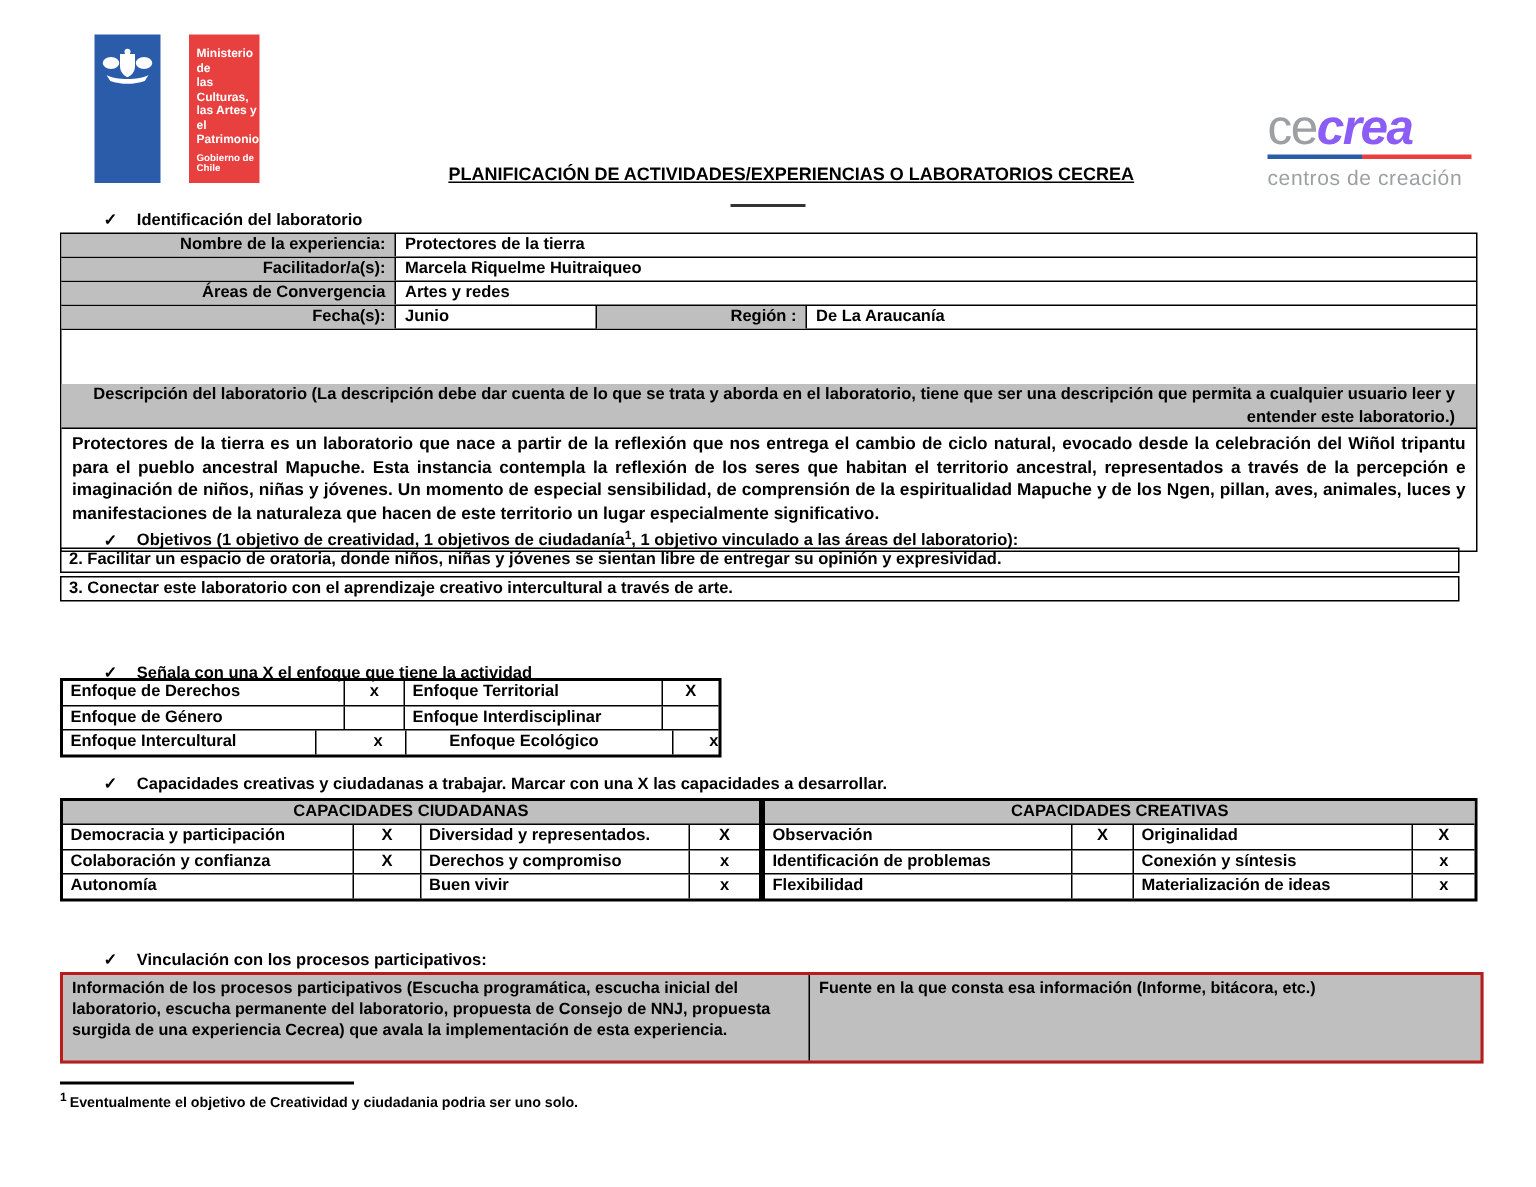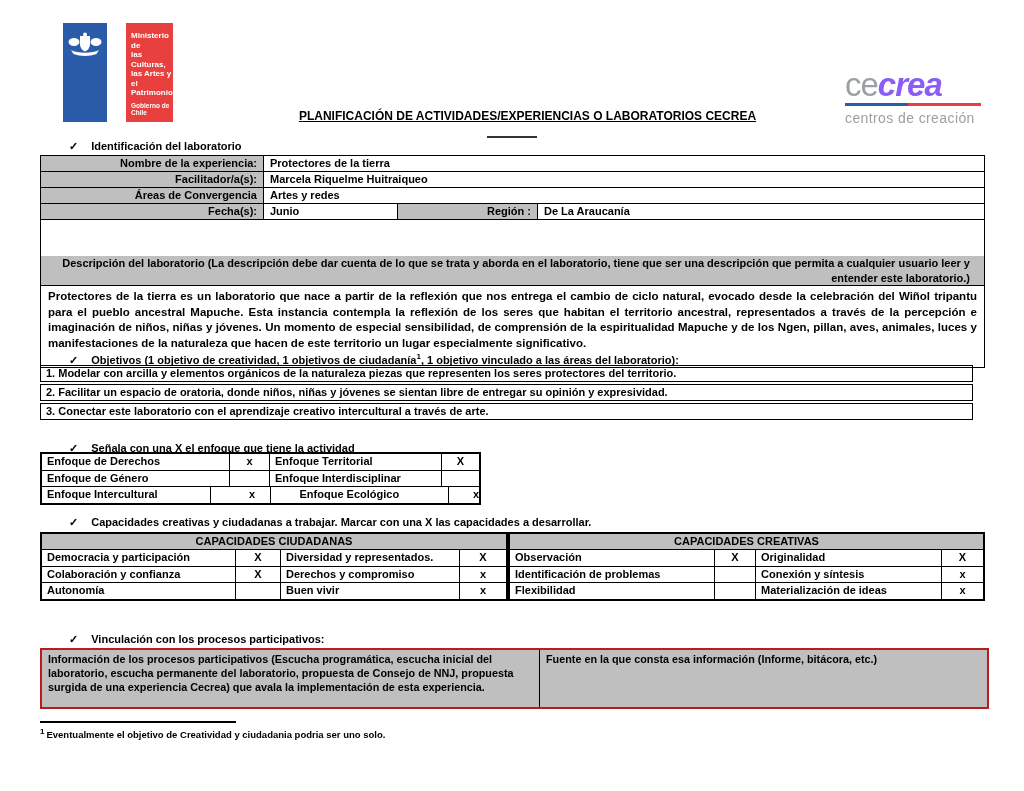--- a/index.html
+++ b/index.html
@@ -154,21 +154,20 @@
     </div>
     <div class="t1-desc-header">Descripción del laboratorio (La descripción debe dar cuenta de lo que se trata y aborda en el laboratorio, tiene que ser una descripción que permita a cualquier usuario leer y entender este laboratorio.)</div>
     <div class="t1-desc-body">Protectores de la tierra es un laboratorio que nace a partir de la reflexión que nos entrega el cambio de ciclo natural, evocado desde la celebración del Wiñol tripantu para el pueblo ancestral Mapuche. Esta instancia contempla la reflexión de los seres que habitan el territorio ancestral, representados a través de la percepción e imaginación de niños, niñas y jóvenes. Un momento de especial sensibilidad, de comprensión de la espiritualidad Mapuche y de los Ngen, pillan, aves, animales, luces y manifestaciones de la naturaleza que hacen de este territorio un lugar especialmente significativo.</div>
   </div>
 
   <div class="sec-heading" style="top:352px;">
     <span class="check">✓</span><span>Objetivos (1 objetivo de creatividad, 1 objetivos de ciudadanía</span><sup>1</sup><span>, 1 objetivo vinculado a las áreas del laboratorio):</span>
   </div>
 
   <div class="obj-rows">
-    <div class="obj-row">1. Modelar con arcilla y elementos orgánicos de la naturaleza piezas que representen los seres protectores del territorio.</div>
     <div class="obj-row">2. Facilitar un espacio de oratoria, donde niños, niñas y jóvenes se sientan libre de entregar su opinión y expresividad.</div>
     <div class="obj-row">3. Conectar este laboratorio con el aprendizaje creativo intercultural a través de arte.</div>
   </div>
 
   <div class="sec-heading" style="top:442px;">
     <span class="check">✓</span><span>Señala con una X el enfoque que tiene la actividad</span>
   </div>
 
   <div class="enf">
     <div class="enf-row">

